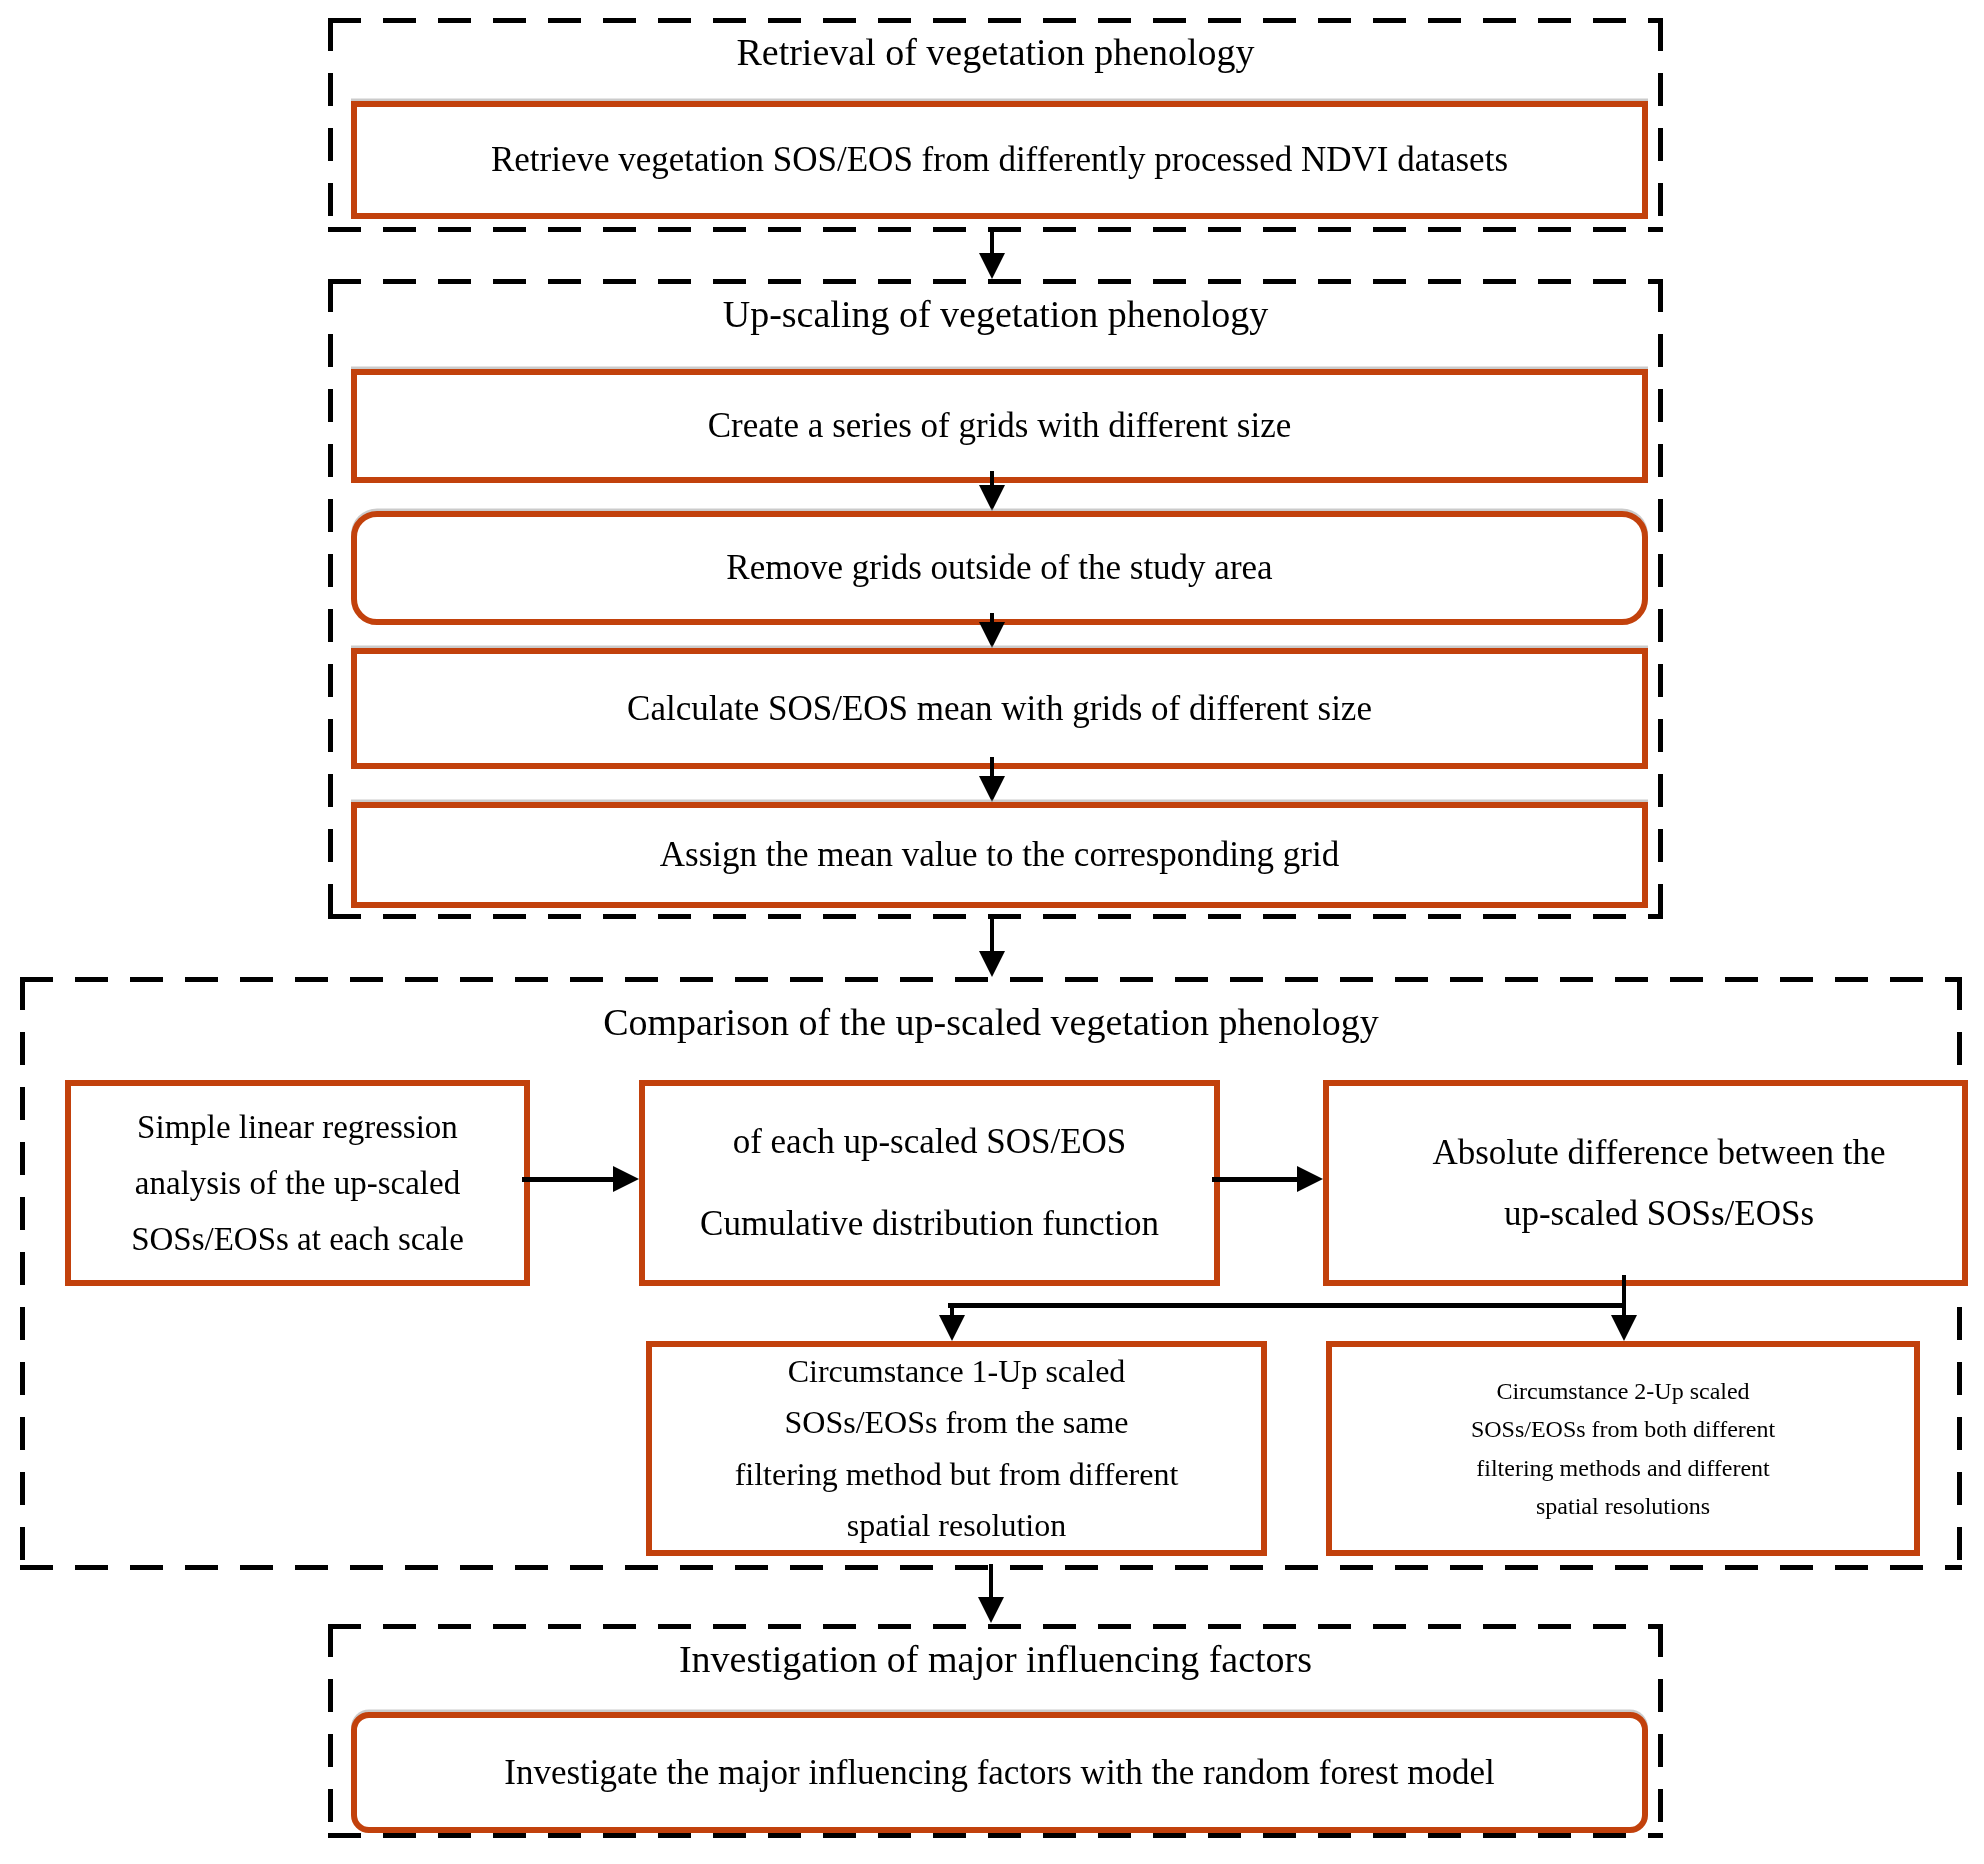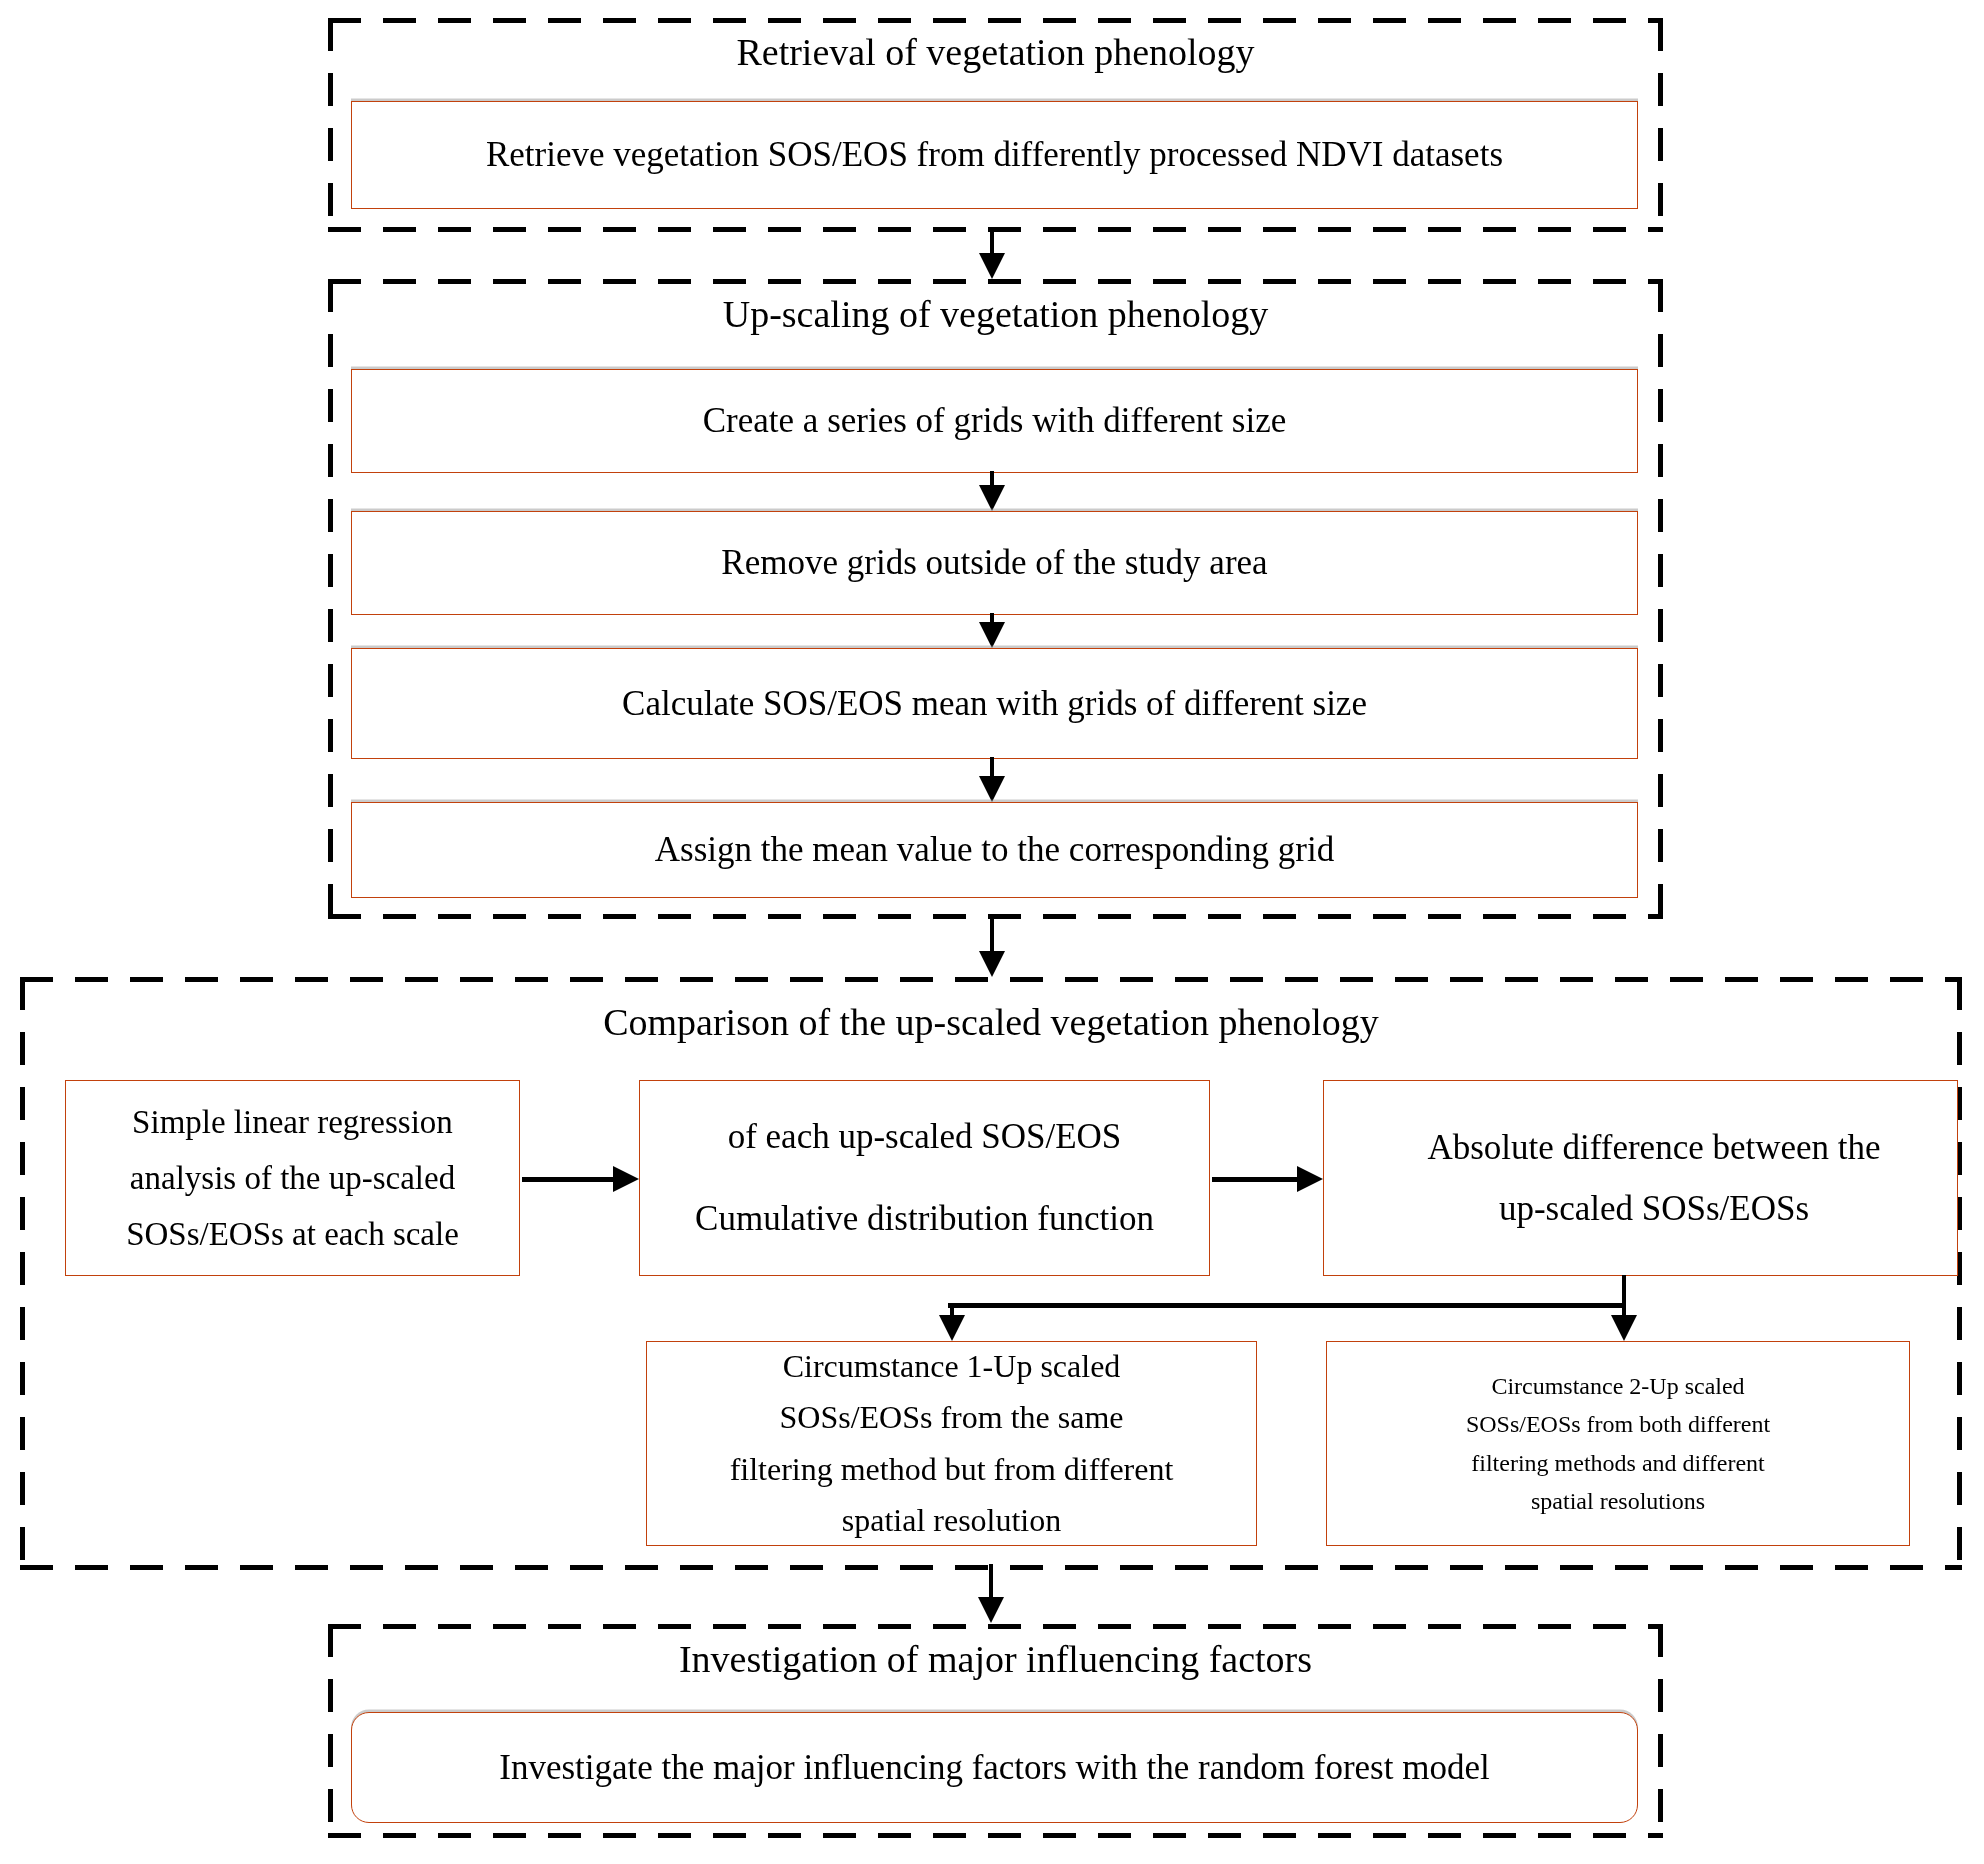--- a/index.html
+++ b/index.html
@@ -20,21 +20,21 @@
   }
   .sec-title{
     position:absolute;
     text-align:center;
     font-weight:normal;
     font-size:38px;
     line-height:1.15;
   }
   .solid-box{
     position:absolute;
-    border:1px solid #c2410c;
+    border:6px solid #c2410c;
     box-shadow:0 -2.5px 0 rgba(140,140,140,.45);
     background:#fff;
     display:flex;
     flex-direction:column;
     align-items:center;
     justify-content:center;
     text-align:center;
     font-size:35px;
     line-height:1.25;
   }
@@ -57,21 +57,21 @@
 
 <div class="dashed-box" style="left:328px;top:279px;width:1335px;height:640px;"></div>
 <div class="sec-title" style="left:328px;top:293px;width:1335px;">Up-scaling of vegetation phenology</div>
 
 <div class="solid-box" style="left:351px;top:369px;width:1285px;height:102px;">
   <div>Create a series of grids with different size</div>
 </div>
 <div class="vshaft" style="left:990px;top:471px;height:16.5px;"></div>
 <div class="vhead" style="left:979px;top:485px;"></div>
 
-<div class="solid-box" style="left:351px;top:511px;width:1285px;height:102px;">
+<div class="solid-box" style="left:351px;top:511px;width:1285px;height:102px;border-radius:26px;">
   <div>Remove grids outside of the study area</div>
 </div>
 <div class="vshaft" style="left:990px;top:613px;height:12px;"></div>
 <div class="vhead" style="left:979px;top:622px;"></div>
 
 <div class="solid-box" style="left:351px;top:648px;width:1285px;height:109px;">
   <div>Calculate SOS/EOS mean with grids of different size</div>
 </div>
 <div class="vshaft" style="left:990px;top:757px;height:22px;"></div>
 <div class="vhead" style="left:979px;top:776px;"></div>

